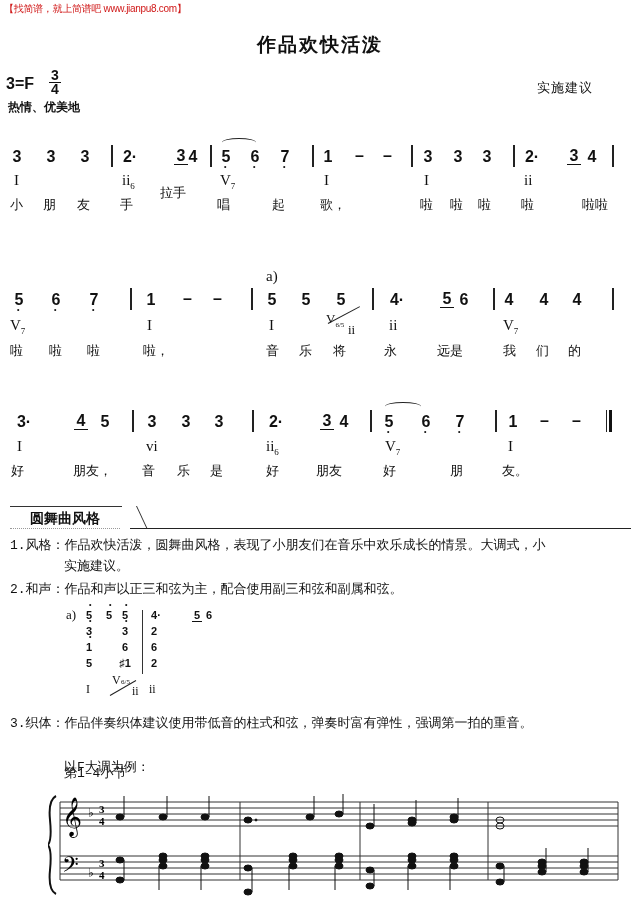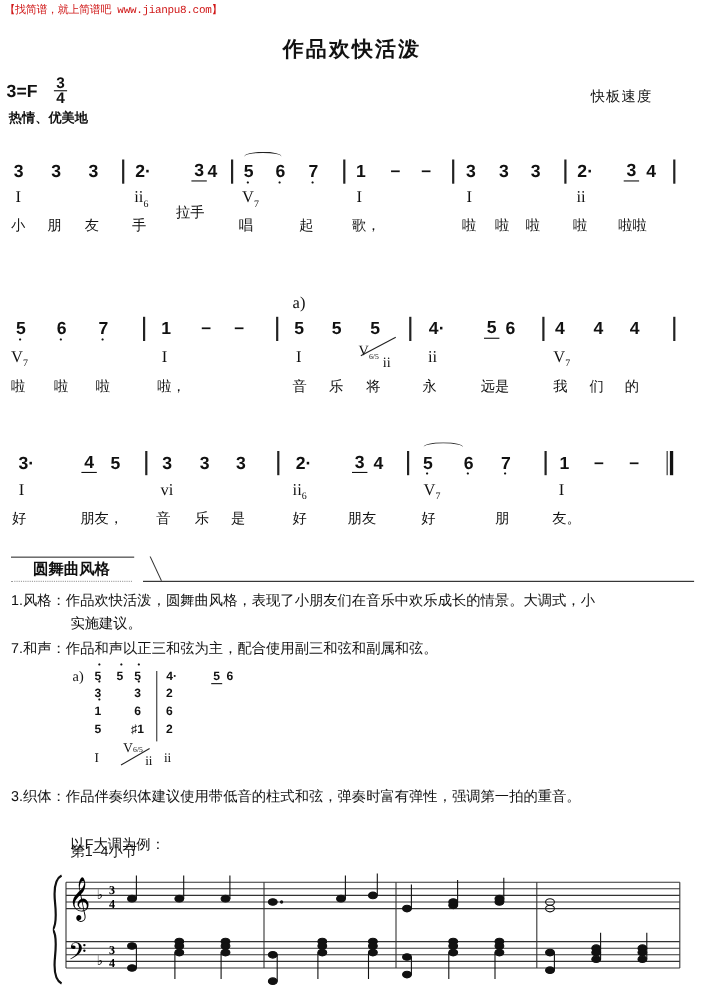--- a/index.html
+++ b/index.html
@@ -1,19 +1,19 @@
 <!DOCTYPE html>
 <html><head>
 <meta charset="utf-8">
 <style>
   html, body { margin:0; padding:0; }
   body { width:640px; height:904px; background:#fff; position:relative; overflow:hidden;
          font-family:"DejaVu Serif", serif; color:#111; }
   .abs { position:absolute; }
-  .watermark { left:4px; top:2px; font-size:10px; color:#d01818; font-family:Liberation Mono, monospace; white-space:nowrap; letter-spacing:-0.3px;text-align:right; }
+  .watermark { left:4px; top:2px; font-size:10px; color:#d01818; font-family:Liberation Sans, sans-serif; white-space:nowrap; letter-spacing:-0.3px;text-align:right; }
   .title { left:0; width:640px; top:32px; text-align:center; font-size:19px; font-weight:bold; letter-spacing:2px; }
   .key { left:6px; top:75px; font-size:16px; font-weight:bold; font-family:"Liberation Sans", sans-serif; }
   .meter { left:48px; top:69px; width:14px; text-align:center; font-weight:bold; font-family:"Liberation Sans", sans-serif; font-size:14px; line-height:13px; }
   .tempo { left:8px; top:99px; font-size:12px; font-weight:bold; font-family:"DejaVu Sans", sans-serif; }
   .composer { left:537px; top:79px; font-size:13px; font-family:"DejaVu Sans", sans-serif; letter-spacing:1px; }
 
   .note { font-family:"Liberation Sans", sans-serif; font-weight:bold; font-size:16px; text-align:center; width:14px; }
   .note.ul { border-bottom:1.5px solid #111; line-height:16px; }
   .dotb::after { content:"•"; position:absolute; left:5px; top:15px; font-size:7px; }
   .dott::after { content:"•"; position:absolute; left:5px; top:-8px; font-size:7px; }
@@ -22,36 +22,36 @@
   .dash { font-family:"Liberation Sans", sans-serif; font-weight:bold; font-size:16px; }
   .chord { font-family:"Liberation Serif", serif; font-size:15px; }
   .chord sub { font-size:9px; }
   .lyric { font-size:13px; font-family:"DejaVu Serif", serif; }
   .slur { border-top:1.5px solid #222; border-radius:50% 50% 0 0; height:8px; }
 
   .section-tab { left:10px; top:506px; width:112px; height:20px; border-top:1.5px solid #333; font-family:"DejaVu Sans", sans-serif; font-weight:bold; font-size:14px; padding-left:20px; line-height:22px; box-sizing:border-box; }
   .section-slant { left:118px; top:506px; width:18px; height:22px; border-right:1.5px solid #333; transform:skewX(25deg); transform-origin:top left; }
   .section-line { left:130px; top:528px; width:501px; height:0; border-top:1.5px solid #222; }
   .section-under { left:10px; top:528px; width:110px; border-top:1px dotted #999; }
-  .para { font-family:Liberation Sans, sans-serif; font-size:13px; line-height:20px; }
+  .para { font-family:Liberation Mono, monospace; font-size:13px; line-height:20px; }
   .small-note { font-family:"Liberation Sans", sans-serif; font-weight:bold; font-size:11px; text-align:center; width:10px; }
 </style>
 </head>
 <body>
 
 <div class="abs watermark">【找简谱，就上简谱吧 www.jianpu8.com】</div>
 <div class="abs title">作品欢快活泼</div>
 <div class="abs key">3=F</div>
 <div class="abs meter">
   <div>3</div>
   <div style="border-top:1.5px solid #111;margin:0 1px;"></div>
   <div>4</div>
 </div>
 <div class="abs tempo">热情、优美地</div>
-<div class="abs composer">快板速度</div>
+<div class="abs composer">实施建议</div>
 
 <div>
 
   <div class="abs note" style="left:10px;top:148px">3</div>
   <div class="abs note" style="left:44px;top:148px">3</div>
   <div class="abs note" style="left:78px;top:148px">3</div>
   <div class="abs bar" style="left:111px;top:145px"></div>
 
   <div class="abs note" style="left:120px;top:148px;width:20px">2·</div>
   <div class="abs note ul" style="left:174px;top:148px">3</div>
@@ -91,21 +91,21 @@
   <div class="abs lyric" style="left:77px;top:196px">友</div>
   <div class="abs lyric" style="left:120px;top:196px">手</div>
   <div class="abs lyric" style="left:160px;top:184px">拉手</div>
   <div class="abs lyric" style="left:217px;top:196px">唱</div>
   <div class="abs lyric" style="left:272px;top:196px">起</div>
   <div class="abs lyric" style="left:320px;top:196px">歌，</div>
   <div class="abs lyric" style="left:420px;top:196px">啦</div>
   <div class="abs lyric" style="left:450px;top:196px">啦</div>
   <div class="abs lyric" style="left:478px;top:196px">啦</div>
   <div class="abs lyric" style="left:521px;top:196px">啦</div>
-  <div class="abs lyric" style="left:562px;top:196px">啦啦</div>
+  <div class="abs lyric" style="left:582px;top:196px">啦啦</div>
 </div>
 
 <div>
   <div class="abs chord" style="left:266px;top:268px">a)</div>
   <div class="abs note dotb" style="left:12px;top:291px">5</div>
   <div class="abs note dotb" style="left:49px;top:291px">6</div>
   <div class="abs note dotb" style="left:87px;top:291px">7</div>
   <div class="abs bar" style="left:130px;top:288px"></div>
   <div class="abs note" style="left:144px;top:291px">1</div>
   <div class="abs dash" style="left:183px;top:290px">–</div>
@@ -193,21 +193,21 @@
 <div class="abs section-tab">圆舞曲风格</div>
 <div class="abs section-slant"></div>
 <div class="abs section-line"></div>
 <div class="abs section-under"></div>
 
 <div class="abs para" style="left:10px;top:536px;width:625px">
   <span>1.风格：</span><span>作品欢快活泼，圆舞曲风格，表现了小朋友们在音乐中欢乐成长的情景。大调式，小</span>
 </div>
 <div class="abs para" style="left:64px;top:557px">实施建议。</div>
 <div class="abs para" style="left:10px;top:580px">
-  <span>7.和声：</span><span>作品和声以正三和弦为主，配合使用副三和弦和副属和弦。</span>
+  <span>2.和声：</span><span>作品和声以正三和弦为主，配合使用副三和弦和副属和弦。</span>
 </div>
 
 <div>
   <div class="abs chord" style="left:66px;top:607px;font-size:13px">a)</div>
   <div class="abs small-note dott" style="left:84px;top:609px">5</div>
   <div class="abs small-note dott" style="left:104px;top:609px">5</div>
   <div class="abs small-note dott" style="left:120px;top:609px">5</div>
   <div class="abs" style="left:142px;top:610px;width:1px;height:64px;background:#333"></div>
   <div class="abs small-note" style="left:149px;top:609px;width:14px">4·</div>
   <div class="abs small-note" style="left:192px;top:609px;border-bottom:1px solid #111">5</div>

